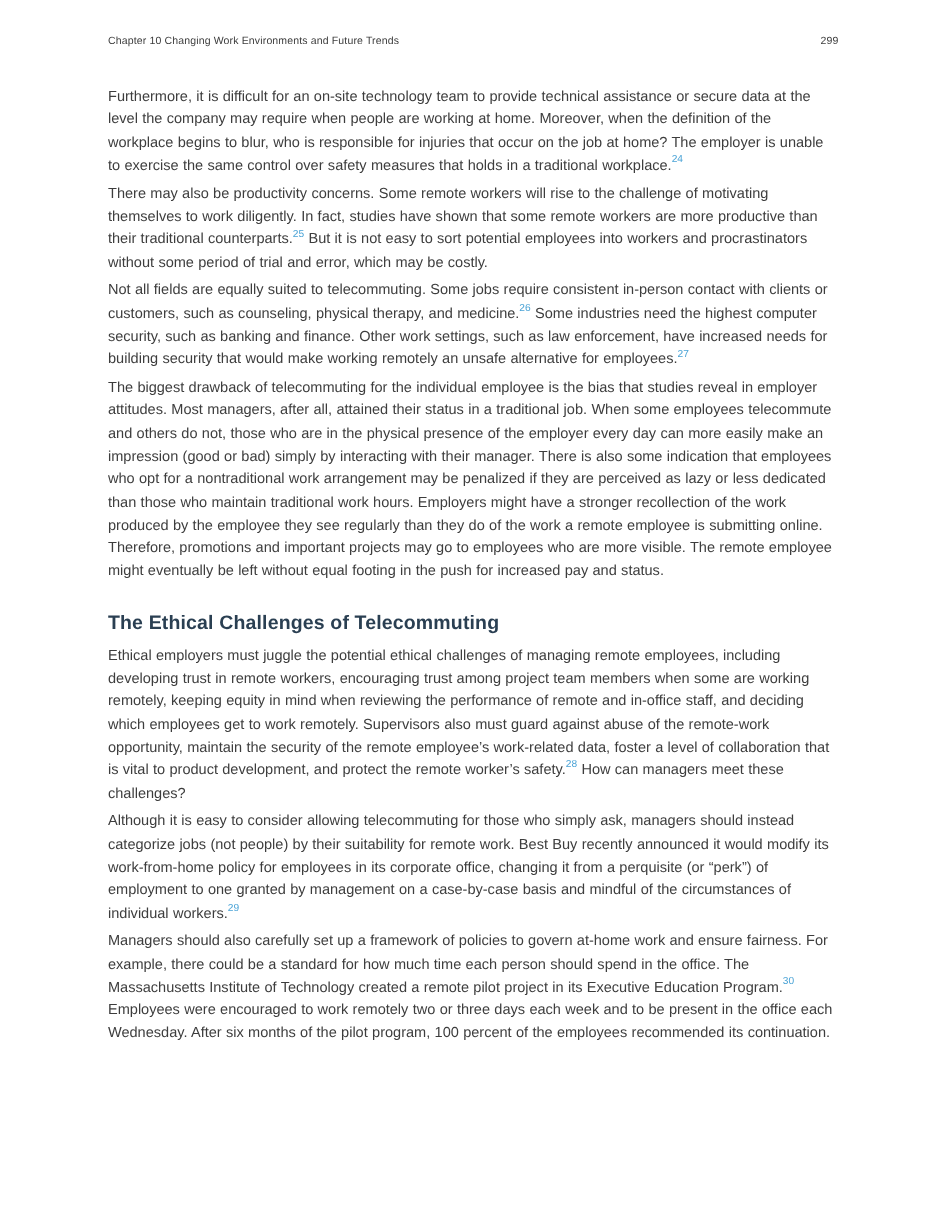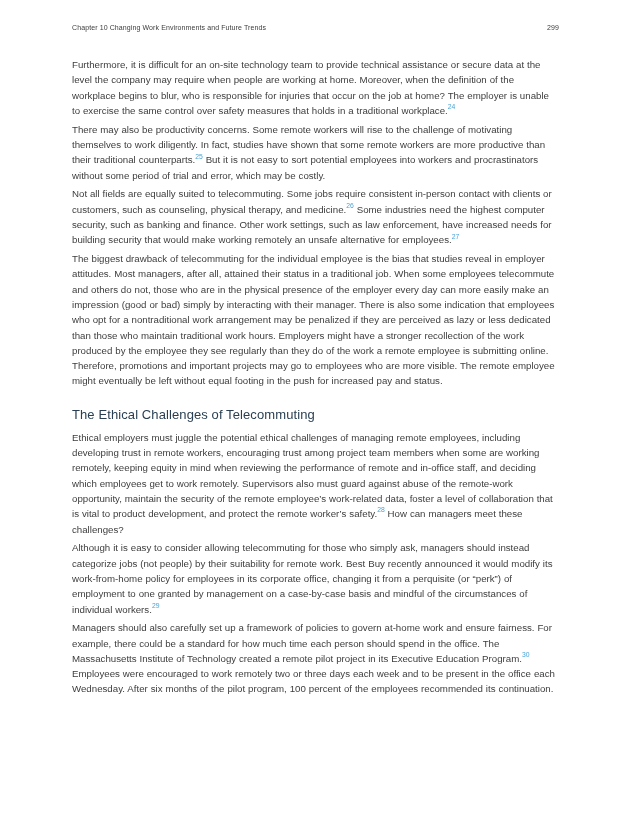--- a/index.html
+++ b/index.html
@@ -35,21 +35,21 @@
   p.body-paragraph {
     font-size: 9.7px;
     line-height: 15.3px;
     margin: 0 0 3.5px 0;
     text-align: left;
     word-spacing: 0.2px;
   }
   h2.section-heading {
     font-size: 13px;
     line-height: 17px;
-    font-weight: 400;
+    font-weight: 700;
     margin: 17px 0 7px 0;
     letter-spacing: 0.1px;
   }
   sup.footnote-ref {
     font-size: 6.8px;
     line-height: 0;
     position: relative;
     top: -0.5px;
     vertical-align: super;
     text-decoration: none;

